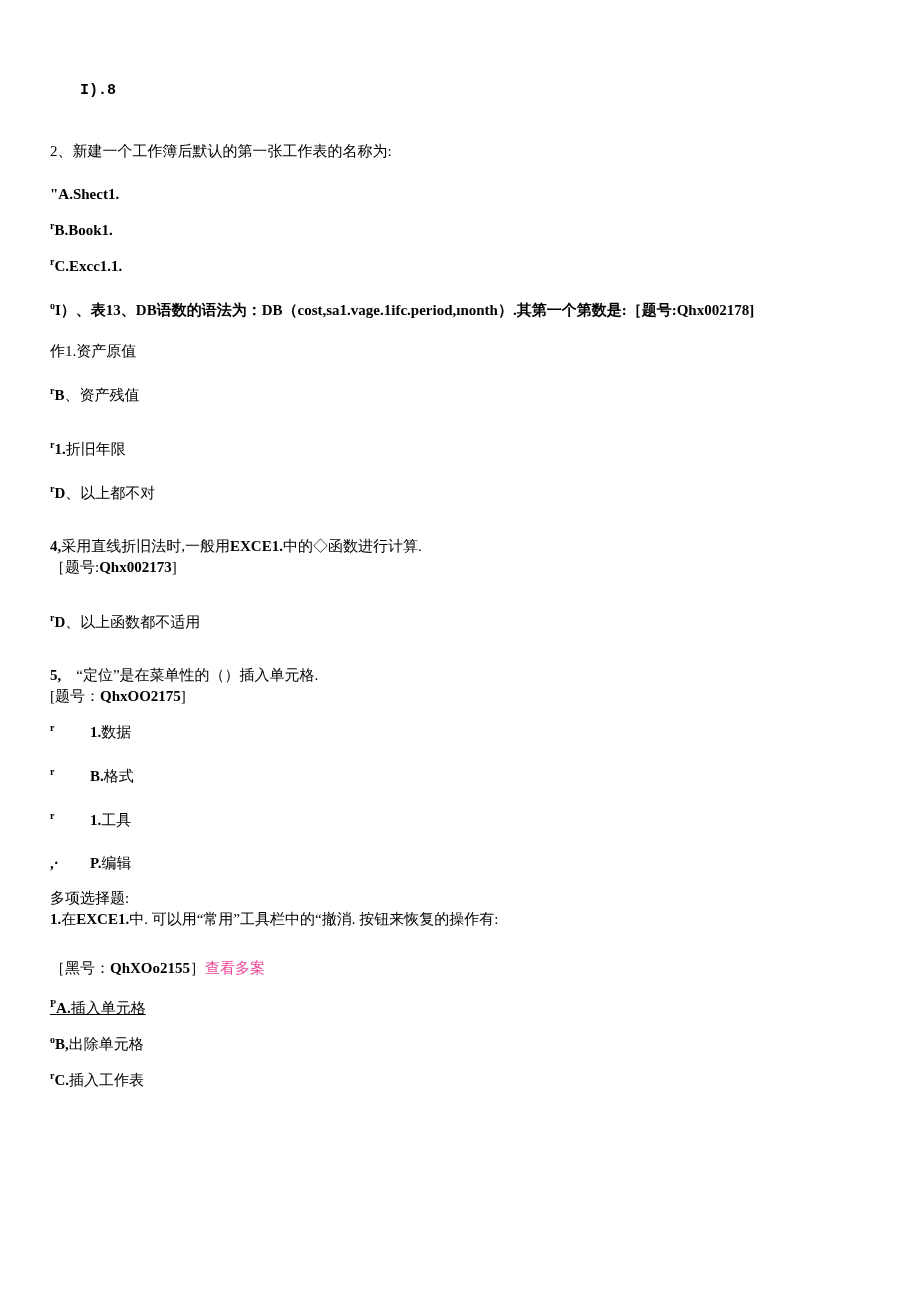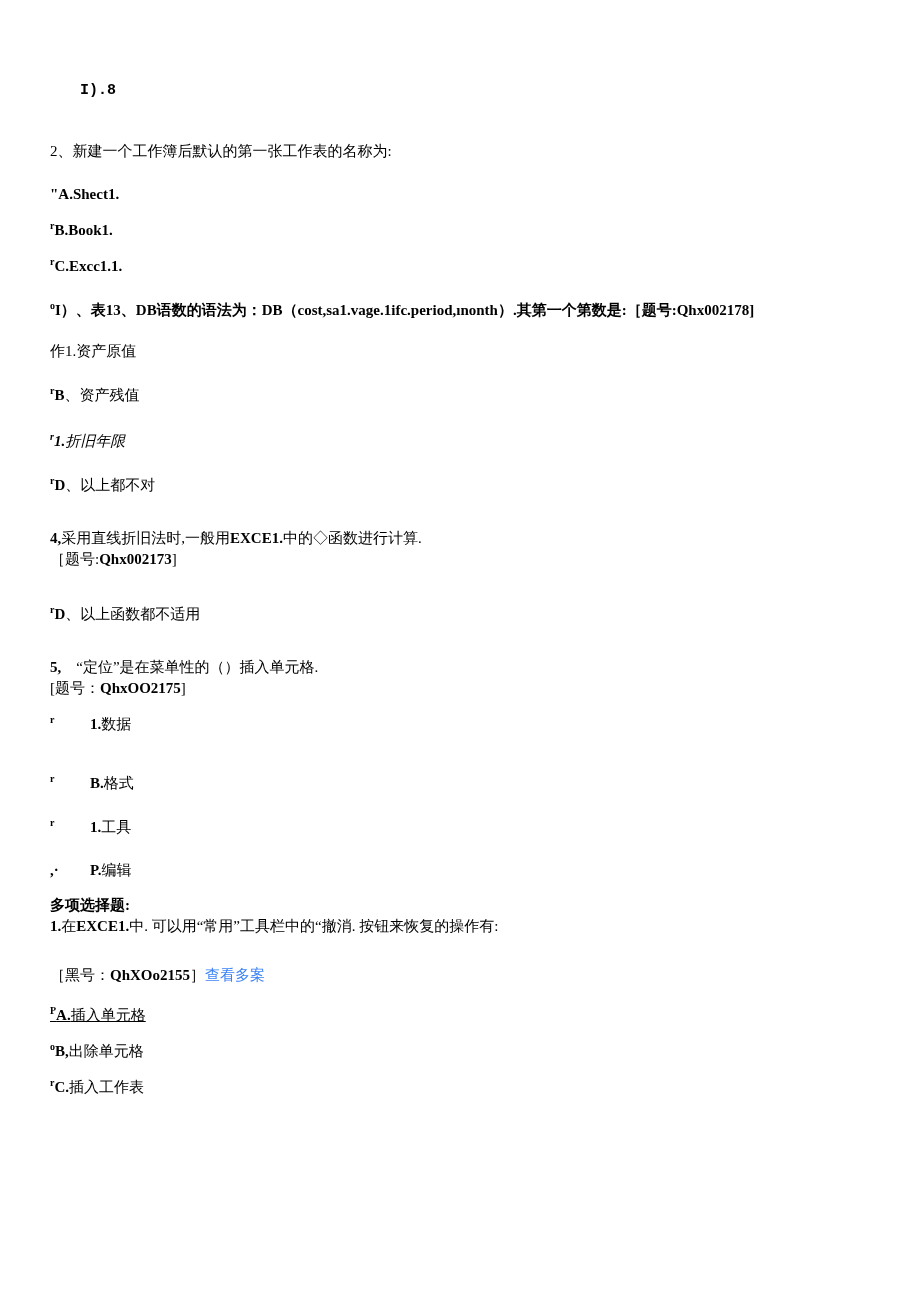--- a/index.html
+++ b/index.html
@@ -22,21 +22,21 @@
   }
   .option {
     margin-top: 14px;
     margin-bottom: 14px;
   }
   .sup {
     font-size: 10px;
     vertical-align: super;
   }
   .link {
-    color: #3b82f6;
+    color: #ec4899;
   }
   .gap {
     margin-top: 40px;
   }
   .inline-opt {
     display: inline-block;
     width: 40px;
   }
   .inline-lbl {
     display: inline-block;
@@ -52,40 +52,40 @@
 </div>
 
 <div class="option bold" style="margin-top:22px;">"A.Shect1.</div>
 <div class="option"><span class="sup bold">r</span><span class="bold">B.Book1.</span></div>
 <div class="option"><span class="sup bold">r</span><span class="bold">C.Excc1.1.</span></div>
 
 <div class="option" style="margin-top:22px;"><span class="sup bold">o</span><span class="bold">I）、表13、DB语数的语法为：DB（cost,sa1.vage.1ifc.period,ınonth）.其第一个第数是:［题号:Qhx002178]</span></div>
 
 <div class="option" style="margin-top:20px;">作1.资产原值</div>
 <div class="option" style="margin-top:22px;"><span class="sup bold">r</span><span class="bold">B</span>、资产残值</div>
-<div class="option" style="margin-top:24px;font-style:italic;"><span class="sup bold">r</span><span class="bold">1.</span><span>折旧年限</span></div>
+<div class="option" style="margin-top:32px;"><span class="sup bold">r</span><span class="bold">1.</span><span>折旧年限</span></div>
 <div class="option" style="margin-top:22px;"><span class="sup bold">r</span><span class="bold">D</span><span>、以上都不对</span></div>
 
 <div style="margin-top:32px;">
   <div><span class="bold">4,</span>采用直线折旧法时,一般用<span class="bold">EXCE1.</span>中的◇函数进行计算.</div>
   <div>［题号:<span class="bold">Qhx002173</span>]</div>
 </div>
 
 <div class="option" style="margin-top:33px;"><span class="sup bold">r</span><span class="bold">D</span><span>、以上函数都不适用</span></div>
 
 <div style="margin-top:32px;">
   <div><span class="bold">5,</span>&nbsp;&nbsp;&nbsp;&nbsp;<span>“定位”是在菜单性的（）插入单元格.</span></div>
   <div>[题号：<span class="bold">QhxOO2175</span>]</div>
 </div>
 
 <div class="option"><span class="inline-opt"><span class="sup bold">r</span></span><span class="inline-lbl"><span class="bold">1.</span>数据</span></div>
-<div class="option" style="margin-top:37px;"><span class="inline-opt"><span class="sup bold">r</span></span><span class="inline-lbl"><span class="bold">B.</span>格式</span></div>
+<div class="option" style="margin-top:22px;"><span class="inline-opt"><span class="sup bold">r</span></span><span class="inline-lbl"><span class="bold">B.</span>格式</span></div>
 <div class="option" style="margin-top:22px;"><span class="inline-opt"><span class="sup bold">r</span></span><span class="inline-lbl"><span class="bold">1.</span>工具</span></div>
 <div class="option" style="margin-top:22px;"><span class="inline-opt"><span class="bold">,·</span></span><span class="inline-lbl"><span class="bold">P.</span>编辑</span></div>
 
-<div style="margin-top:8px;font-weight:bold;">多项选择题:</div>
+<div style="margin-top:8px;">多项选择题:</div>
 <div><span class="bold">1.</span>在<span class="bold">EXCE1.</span>中. 可以用“常用”工具栏中的“撤消. 按钮来恢复的操作有:</div>
 
 <div style="margin-top:28px;">［黑号：<span class="bold">QhXOo2155</span>］<span class="link">查看多案</span></div>
 
 <div class="option" style="margin-top:18px;text-decoration:underline;"><span class="sup bold">P</span><span class="bold">A.</span>插入单元格</div>
 <div class="option"><span class="sup bold">o</span><span class="bold">B,</span>出除单元格</div>
 <div class="option"><span class="sup bold">r</span><span class="bold">C.</span>插入工作表</div>
 
 </body></html>

